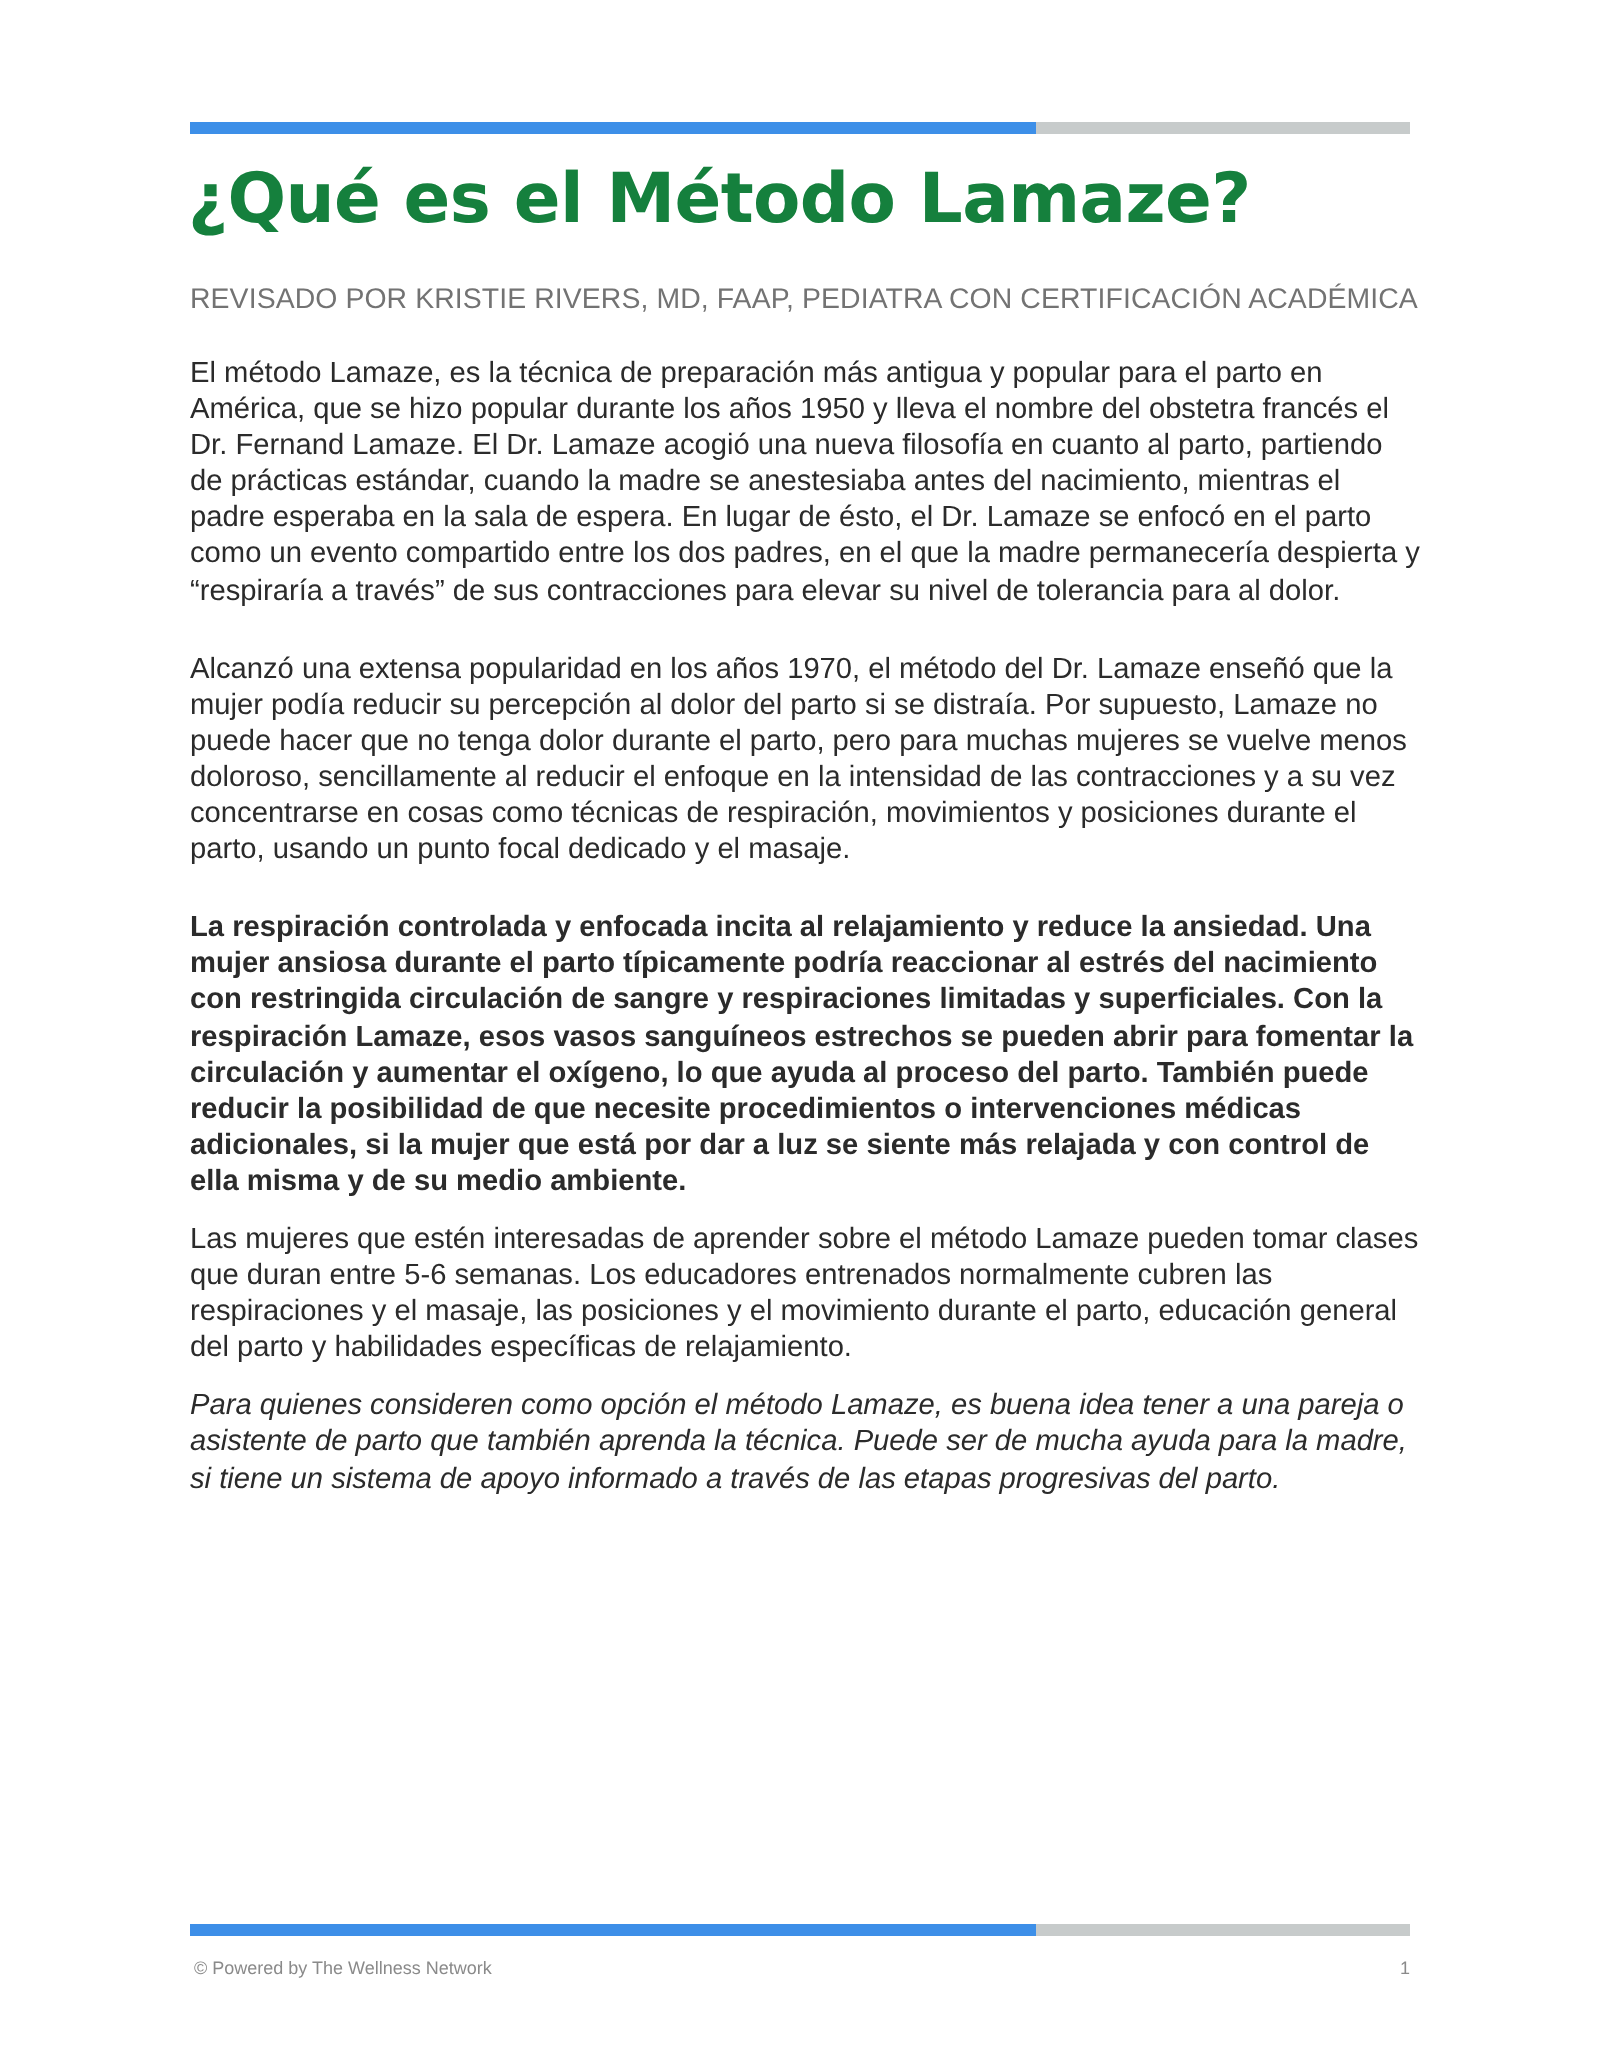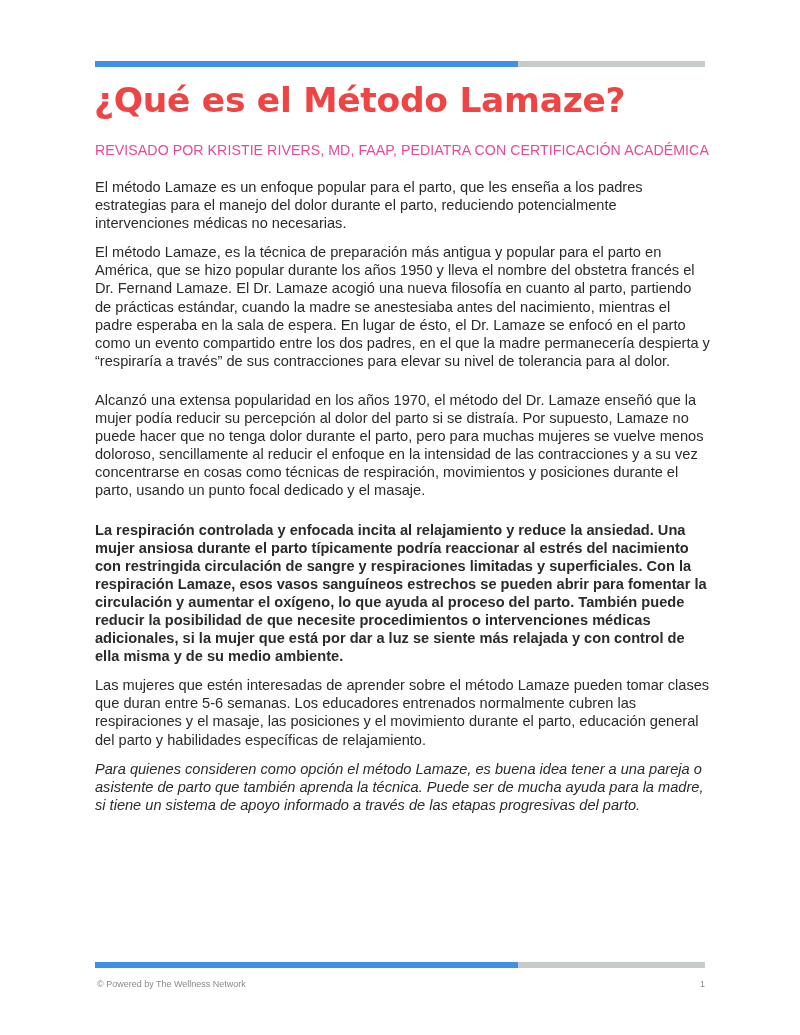--- a/index.html
+++ b/index.html
@@ -5,23 +5,23 @@
   html, body { margin: 0; padding: 0; background: #ffffff; }
   body { width: 800px; height: 1035px; position: relative; overflow: hidden;
          font-family: "Liberation Sans", "DejaVu Sans", sans-serif; color: #2b2b2b; }
   .bar { position: absolute; left: 95px; width: 610px; height: 6px; display: flex; }
   .bar .blue { width: 423px; height: 100%; background: #3d8fe8; }
   .bar .gray { flex: 1; height: 100%; background: #c7cbcb; }
   .bar-top { top: 61px; }
   .bar-bottom { top: 962px; }
   .title { position: absolute; left: 94px; top: 80px; margin: 0;
            font-family: "DejaVu Sans", sans-serif; font-weight: bold;
-           font-size: 34.5px; color: #ef4444; letter-spacing: -0.3px; white-space: nowrap; }
+           font-size: 34.5px; color: #15803d; letter-spacing: -0.3px; white-space: nowrap; }
   .subtitle { position: absolute; left: 95px; top: 142px; margin: 0;
-              font-size: 14.2px; color: #ec4899; letter-spacing: 0.05px; white-space: nowrap; }
+              font-size: 14.2px; color: #737373; letter-spacing: 0.05px; white-space: nowrap; }
   .content { position: absolute; left: 95px; top: 178px; width: 615px; }
   .content p { margin: 0; font-size: 14.6px; line-height: 18.1px; color: #2b2b2b; }
   .p1 { margin-bottom: 11px !important; }
   .p2 { margin-bottom: 21px !important; }
   .p3 { margin-bottom: 21px !important; }
   .p4 { margin-bottom: 11px !important; font-weight: bold; }
   .p5 { margin-bottom: 11px !important; }
   .p6 { margin-bottom: 21px !important; font-style: italic; }
   .readmore a { color: #222; text-decoration: none; font-weight: bold; }
   .footer-left { position: absolute; left: 97px; top: 979px; font-size: 9px; color: #8a8a8a; }
@@ -33,21 +33,20 @@
 <div class="bar bar-top">
   <div class="blue"></div>
   <div class="gray"></div>
 </div>
 
 <h1 class="title">¿Qué es el Método Lamaze?</h1>
 
 <p class="subtitle">REVISADO POR KRISTIE RIVERS, MD, FAAP, PEDIATRA CON CERTIFICACIÓN ACADÉMICA</p>
 
 <div class="content">
-  <p class="p1">El método Lamaze es un enfoque popular para el parto, que les enseña a los padres estrategias para el manejo del dolor durante el parto, reduciendo potencialmente intervenciones médicas no necesarias.</p>
   <p class="p2">El método Lamaze, es la técnica de preparación más antigua y popular para el parto en América, que se hizo popular durante los años 1950 y lleva el nombre del obstetra francés el Dr. Fernand Lamaze. El Dr. Lamaze acogió una nueva filosofía en cuanto al parto, partiendo de prácticas estándar, cuando la madre se anestesiaba antes del nacimiento, mientras el padre esperaba en la sala de espera. En lugar de ésto, el Dr. Lamaze se enfocó en el parto como un evento compartido entre los dos padres, en el que la madre permanecería despierta y “respiraría a través” de sus contracciones para elevar su nivel de tolerancia para al dolor.</p>
   <p class="p3">Alcanzó una extensa popularidad en los años 1970, el método del Dr. Lamaze enseñó que la mujer podía reducir su percepción al dolor del parto si se distraía. Por supuesto, Lamaze no puede hacer que no tenga dolor durante el parto, pero para muchas mujeres se vuelve menos doloroso, sencillamente al reducir el enfoque en la intensidad de las contracciones y a su vez concentrarse en cosas como técnicas de respiración, movimientos y posiciones durante el parto, usando un punto focal dedicado y el masaje.</p>
   <p class="p4">La respiración controlada y enfocada incita al relajamiento y reduce la ansiedad. Una mujer ansiosa durante el parto típicamente podría reaccionar al estrés del nacimiento con restringida circulación de sangre y respiraciones limitadas y superficiales. Con la respiración Lamaze, esos vasos sanguíneos estrechos se pueden abrir para fomentar la circulación y aumentar el oxígeno, lo que ayuda al proceso del parto. También puede reducir la posibilidad de que necesite procedimientos o intervenciones médicas adicionales, si la mujer que está por dar a luz se siente más relajada y con control de ella misma y de su medio ambiente.</p>
   <p class="p5">Las mujeres que estén interesadas de aprender sobre el método Lamaze pueden tomar clases que duran entre 5-6 semanas. Los educadores entrenados normalmente cubren las respiraciones y el masaje, las posiciones y el movimiento durante el parto, educación general del parto y habilidades específicas de relajamiento.</p>
   <p class="p6">Para quienes consideren como opción el método Lamaze, es buena idea tener a una pareja o asistente de parto que también aprenda la técnica. Puede ser de mucha ayuda para la madre, si tiene un sistema de apoyo informado a través de las etapas progresivas del parto.</p>
 </div>
 
 <div class="bar bar-bottom">
   <div class="blue"></div>
   <div class="gray"></div>

